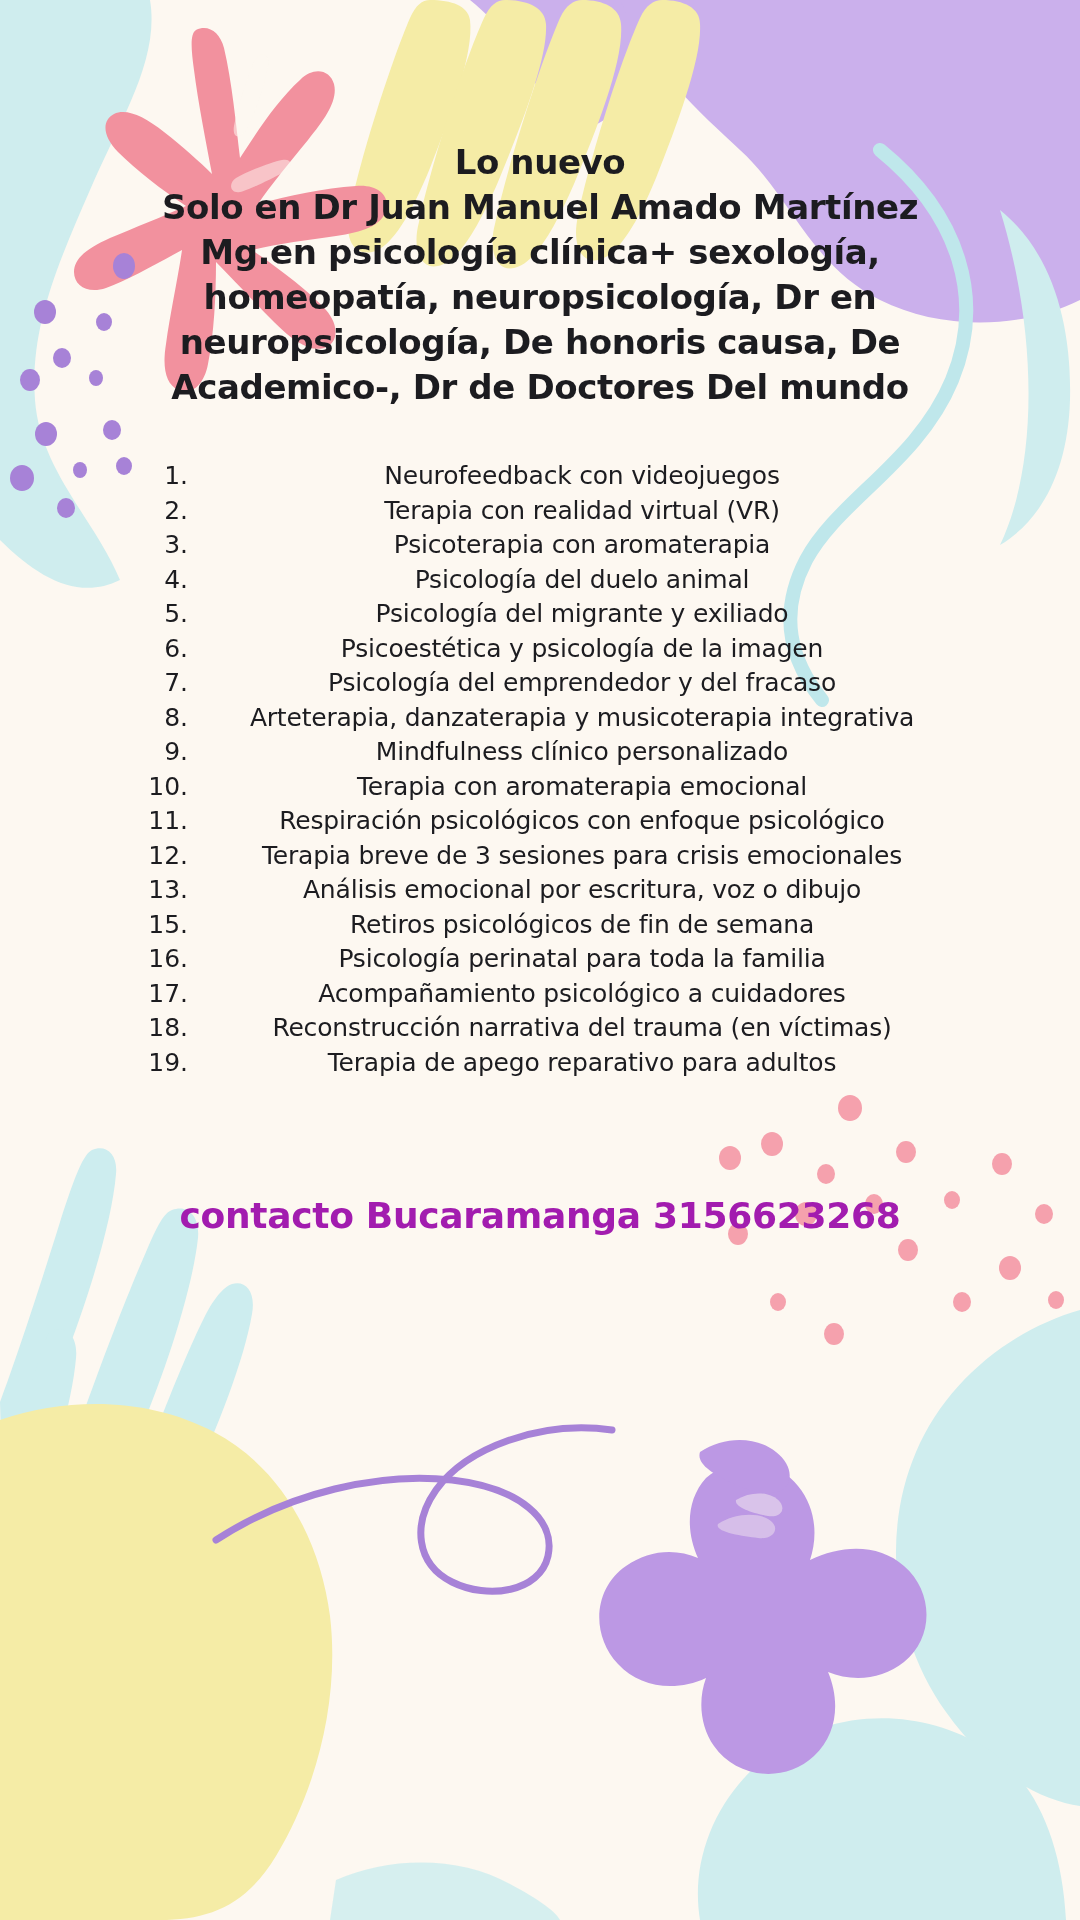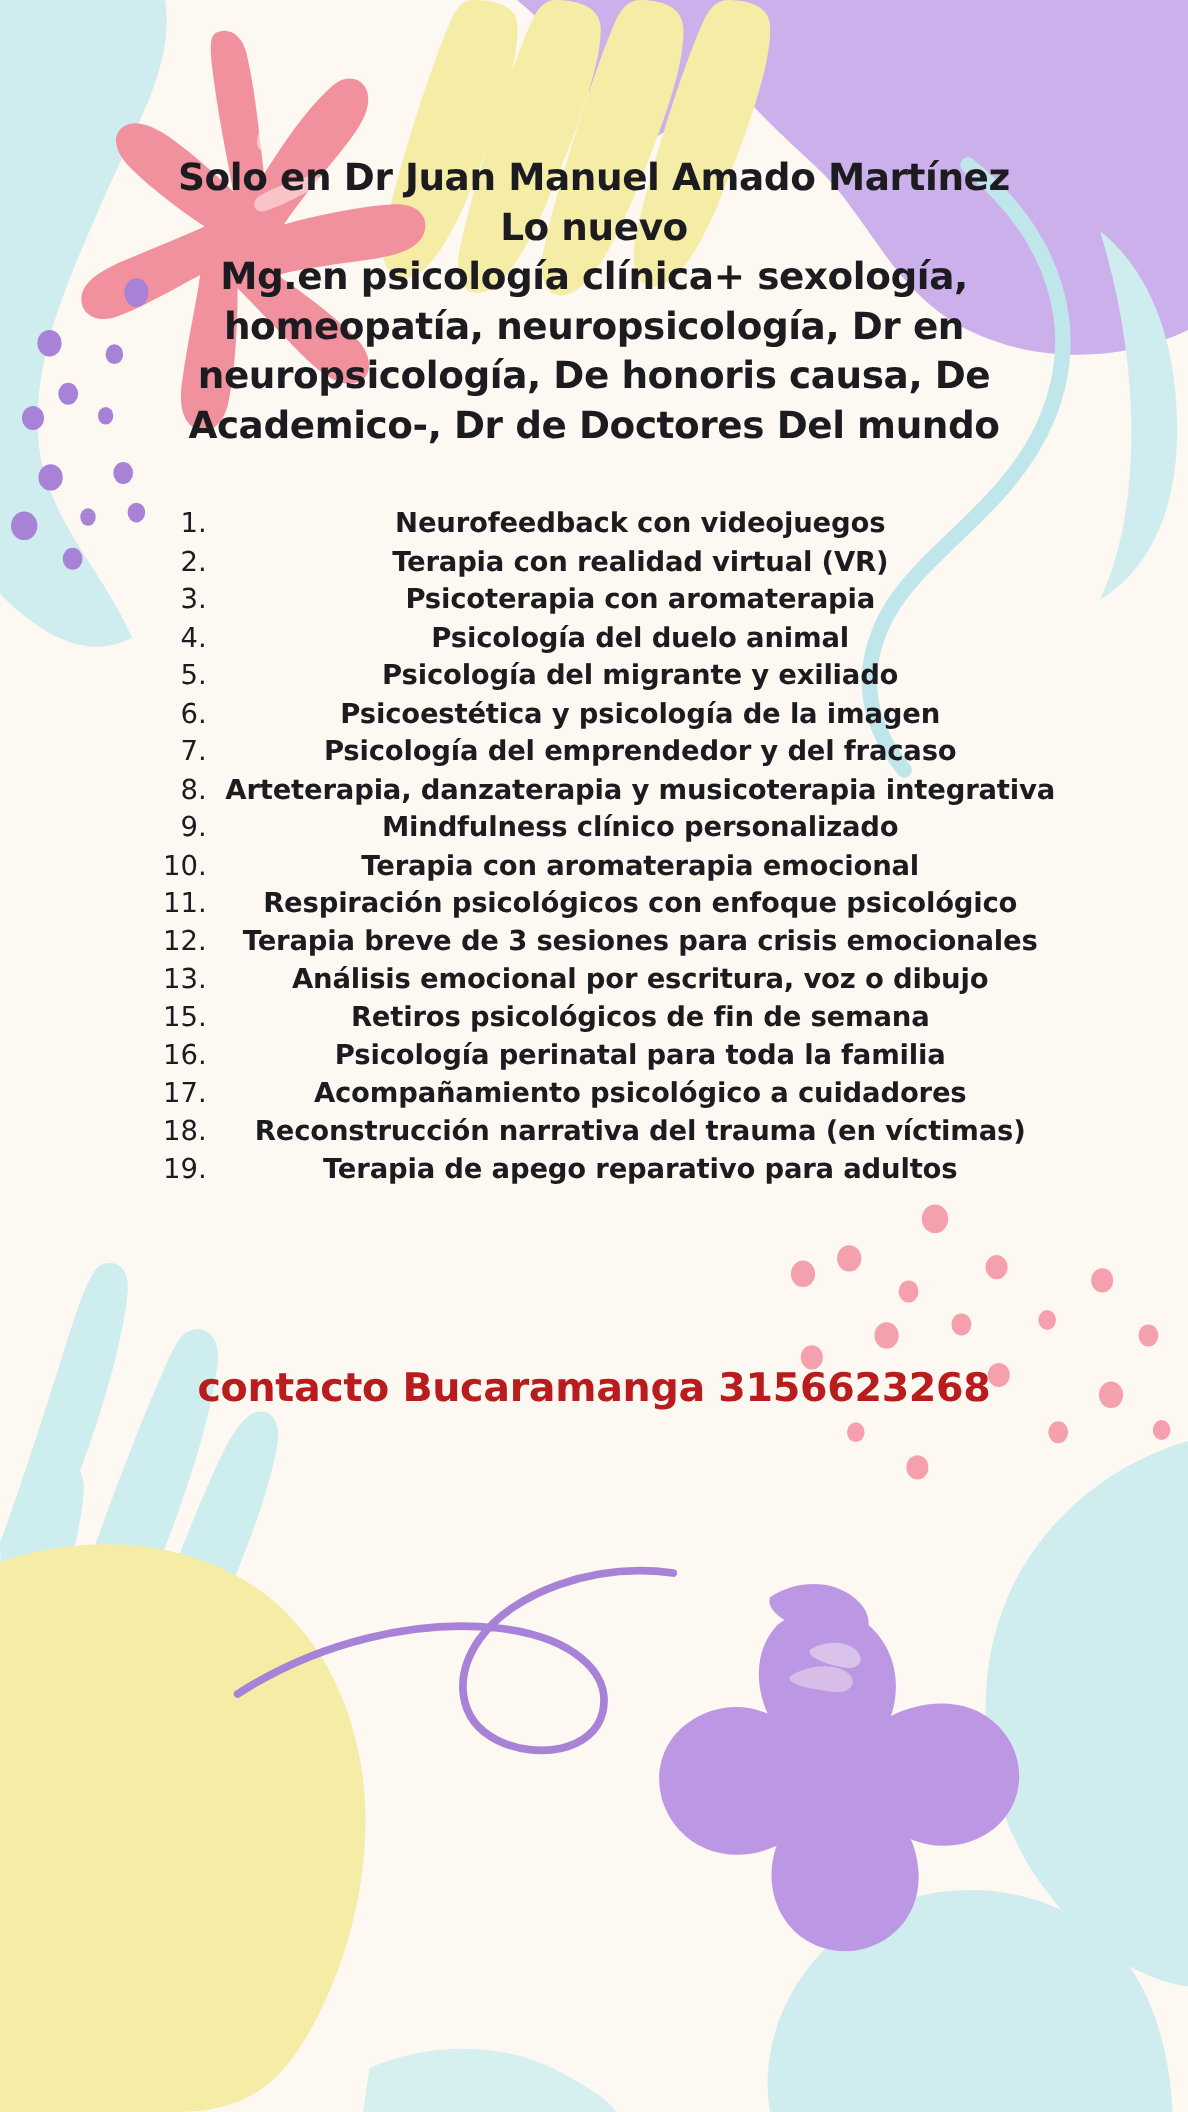--- a/index.html
+++ b/index.html
@@ -32,33 +32,32 @@
     color:#1c1c20;
   }
   .li{display:flex;align-items:flex-start;margin-bottom:3px;}
   .li .num{
     width:78px;flex:0 0 78px;text-align:right;
     font-weight:400;font-size:25px;line-height:31.5px;
     color:#1c1c20;padding-right:6px;
   }
   .li .txt{
     flex:1 1 auto;text-align:center;
-    font-weight:bold;font-size:25px;line-height:31.5px;
+    font-weight:normal;font-size:25px;line-height:31.5px;
     letter-spacing:-0.2px;
     color:#1c1c20;
   }
 
   .contact{
     position:absolute;left:90px;top:1195px;width:900px;
     text-align:center;
     font-family:"DejaVu Sans", sans-serif;
     font-weight:bold;font-size:36px;
     letter-spacing:-0.3px;
-    color:#b91c1c;
-    margin-top:47px;
+    color:#a21caf;
   }
 </style>
 </head>
 <body>
 
 <div id="poster">
 
   <svg id="bg-svg" viewBox="0 0 1080 1920" xmlns="http://www.w3.org/2000/svg">
 
     <rect x="0" y="0" width="1080" height="1920" fill="#FDF8F1"></rect>
@@ -197,22 +196,22 @@
          C466,1448 540,1420 612,1430"></path>
 
     <path fill="#CFEDEE" d="M336,1880 C390,1856 460,1856 510,1884 C540,1900 556,1912 560,1920
          L330,1920 Z" opacity="0.85"></path>
 
   </svg>
 
   <div class="content">
 
     <div class="heading">
+      <span class="l1">Lo nuevo</span>
       <span class="l1">Solo en Dr Juan Manuel Amado Martínez</span>
-      <span class="l1">Lo nuevo</span>
       <span class="l1">Mg.en psicología clínica+ sexología,</span>
       <span class="l1">homeopatía, neuropsicología, Dr en</span>
       <span class="l1">neuropsicología, De honoris causa, De</span>
       <span class="l1">Academico-, Dr de Doctores Del mundo</span>
     </div>
 
     <div class="list" id="service-list">
         <div class="li">
           <div class="num">1.</div>
           <div class="txt">Neurofeedback con videojuegos</div>

